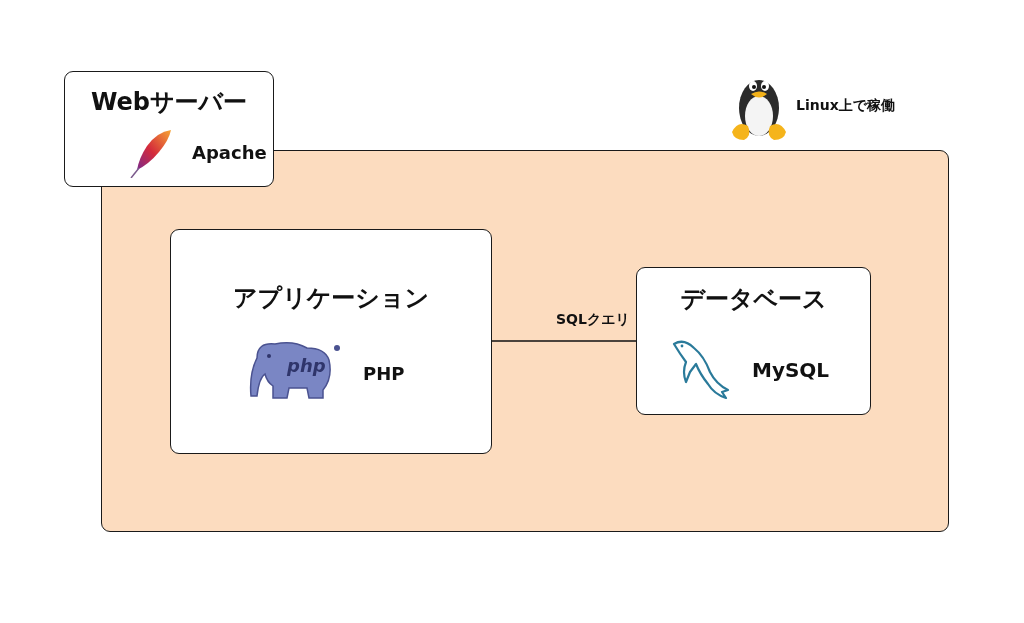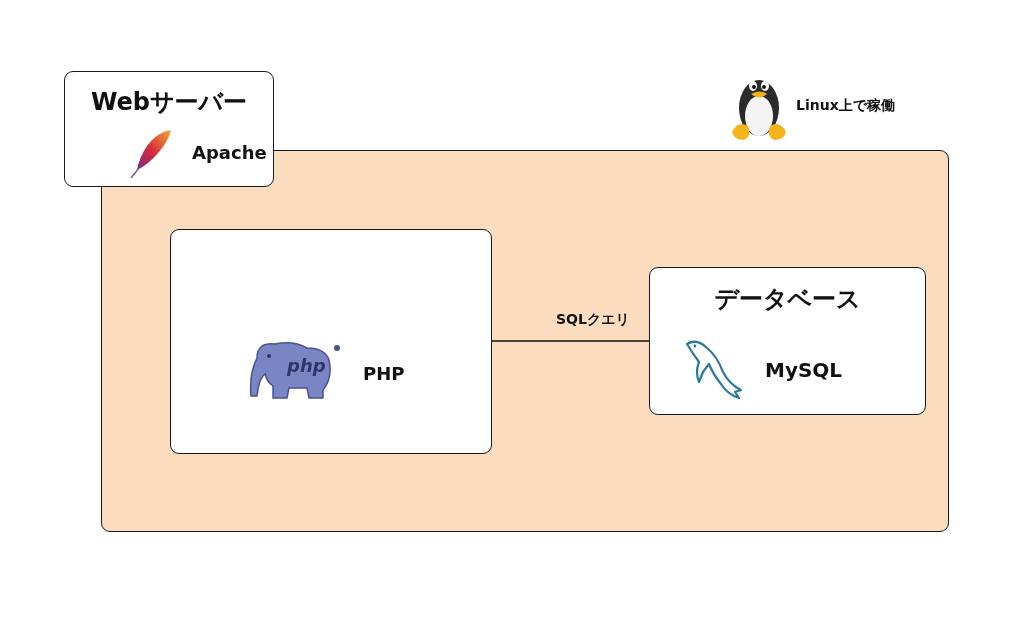--- a/index.html
+++ b/index.html
@@ -4,21 +4,21 @@
   <style>
     html, body { margin: 0; padding: 0; }
     body {
       width: 1024px; height: 623px; background: #ffffff; position: relative; overflow: hidden;
       font-family: "DejaVu Sans", "Liberation Sans", sans-serif; color: #111;
     }
     .box { position: absolute; box-sizing: border-box; border: 1.5px solid #1a1a1a; border-radius: 9px; background: #fff; }
     #linux-zone { left: 101px; top: 150px; width: 848px; height: 382px; background: #fcdcbf; }
     #web-server { left: 64px; top: 71px; width: 210px; height: 116px; }
     #app-box { left: 170px; top: 229px; width: 322px; height: 225px; }
-    #db-box { left: 649px; top: 267px; width: 277px; height: 148px; }
+    #db-box { left: 636px; top: 267px; width: 235px; height: 148px; }
     .title { position: absolute; left: 0; right: 0; text-align: center; font-weight: bold; }
     #web-server .title { top: 14px; font-size: 24px; }
     #app-box .title { top: 52px; font-size: 24px; }
     #db-box .title { top: 15px; font-size: 24px; }
     .label { position: absolute; font-weight: bold; font-size: 18px; }
     .abs { position: absolute; }
     #linux-label { left: 796px; top: 97px; font-size: 14px; font-weight: bold; }
     #sql-label { left: 556px; top: 311px; font-size: 14px; font-weight: bold; }
     #arrow { position: absolute; left: 492px; top: 335px; width: 172px; height: 12px; }
   </style>
@@ -50,20 +50,21 @@
         <stop offset="1" stop-color="#f6a534"></stop>
       </linearGradient>
     </defs>
     <path d="M44 4 Q30 6 20 20 Q12 32 10 44 Q22 38 32 26 Q42 14 44 4Z" fill="url(#feather)"></path>
     <path d="M12 42 L4 52" stroke="#7b5a8c" stroke-width="1.5"></path>
   </svg>
   <div class="label" style="left:127px;top:70px;">Apache</div>
 </div>
 
 <div id="app-box" class="box">
+  <div class="title">アプリケーション</div>
   <svg class="abs" style="left:78px;top:108px;" width="94" height="62" viewBox="0 0 94 62">
     <path d="M8 20 Q8 4 26 6 Q44 2 58 10 Q76 10 80 22 Q84 40 74 52 L74 60 L60 60 L58 50 L40 50 L38 60 L24 60 L24 48 Q18 44 16 36 Q10 40 8 58 L2 58 Q0 36 8 20Z" fill="#7a86c4" stroke="#4a5290" stroke-width="1.5"></path>
     <text x="38" y="34" font-family="DejaVu Sans, sans-serif" font-style="italic" font-weight="bold" font-size="18" fill="#2f356b">php</text>
     <circle cx="88" cy="10" r="3" fill="#4a5290"></circle>
     <circle cx="20" cy="18" r="2" fill="#2f356b"></circle>
   </svg>
   <div class="label" style="left:192px;top:133px;">PHP</div>
 </div>
 
 <svg id="arrow" viewBox="0 0 172 12">

